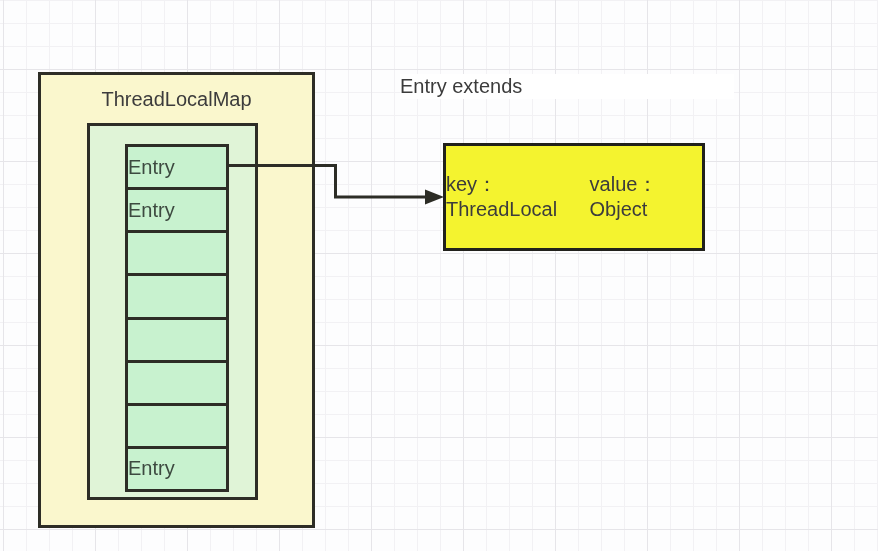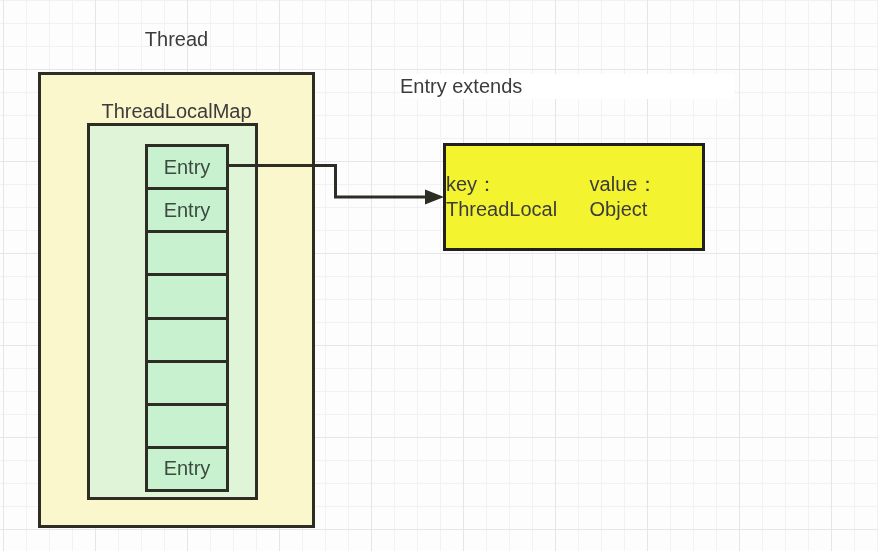--- a/index.html
+++ b/index.html
@@ -27,39 +27,39 @@
     left: 38px; top: 26px; width: 277px; height: 26px;
     font-size: 20px; line-height: 26px; text-align: center;
     color: var(--text, #3C3C3C);
   }
   .outer-box {
     left: 38px; top: 72px; width: 277px; height: 456px;
     background: var(--outer-box-fill, #FAF7CD);
     border: 3px solid var(--stroke, #2D2D26);
   }
   .map-title {
-    padding-top: 24px; text-align: center;
+    padding-top: 12px; text-align: center;
     font-size: 20px; line-height: 25px;
     color: var(--text, #3C3C3C);
   }
   .inner-box {
     left: 87px; top: 123px; width: 171px; height: 377px;
     background: var(--inner-box-fill, #E0F4D7);
     border: 3px solid var(--stroke, #2D2D26);
   }
   .cells {
     left: 125px; top: 144px; width: 104px; height: 348px;
     display: flex; flex-direction: column;
   }
   .cell {
     flex: 1;
     background: var(--cell-fill, #C8F2CF);
     border: 3px solid var(--stroke, #2D2D26);
-    display: flex; align-items: center; justify-content: center;
-    font-size: 20px; color: #3D4A40; margin-left: 20px;
+    display: flex; align-items: center; 
+    font-size: 20px; color: #3D4A40;
   }
   .cell + .cell { margin-top: -3px; }
 
   .arrow-layer { left: 0; top: 0; width: 878px; height: 551px; pointer-events: none; z-index: 5; }
 
   .note {
     left: 400px; top: 74px; width: 334px;
     background: #FFFFFF;
     text-align: left;
     font-size: 20px; line-height: 25px;
@@ -75,21 +75,20 @@
     font-size: 20px; line-height: 25px;
     color: var(--text, #3C3C3C);
     z-index: 2;
   }
 </style>
 </head>
 <body>
 
 <div class="canvas">
 
-  <div class="abs thread-label">Thread</div>
 
   <div class="abs outer-box">
     <div class="map-title">ThreadLocalMap</div>
   </div>
 
   <div class="abs inner-box"></div>
 
   <div class="abs cells">
     <div class="cell">
         <span>Entry</span>

